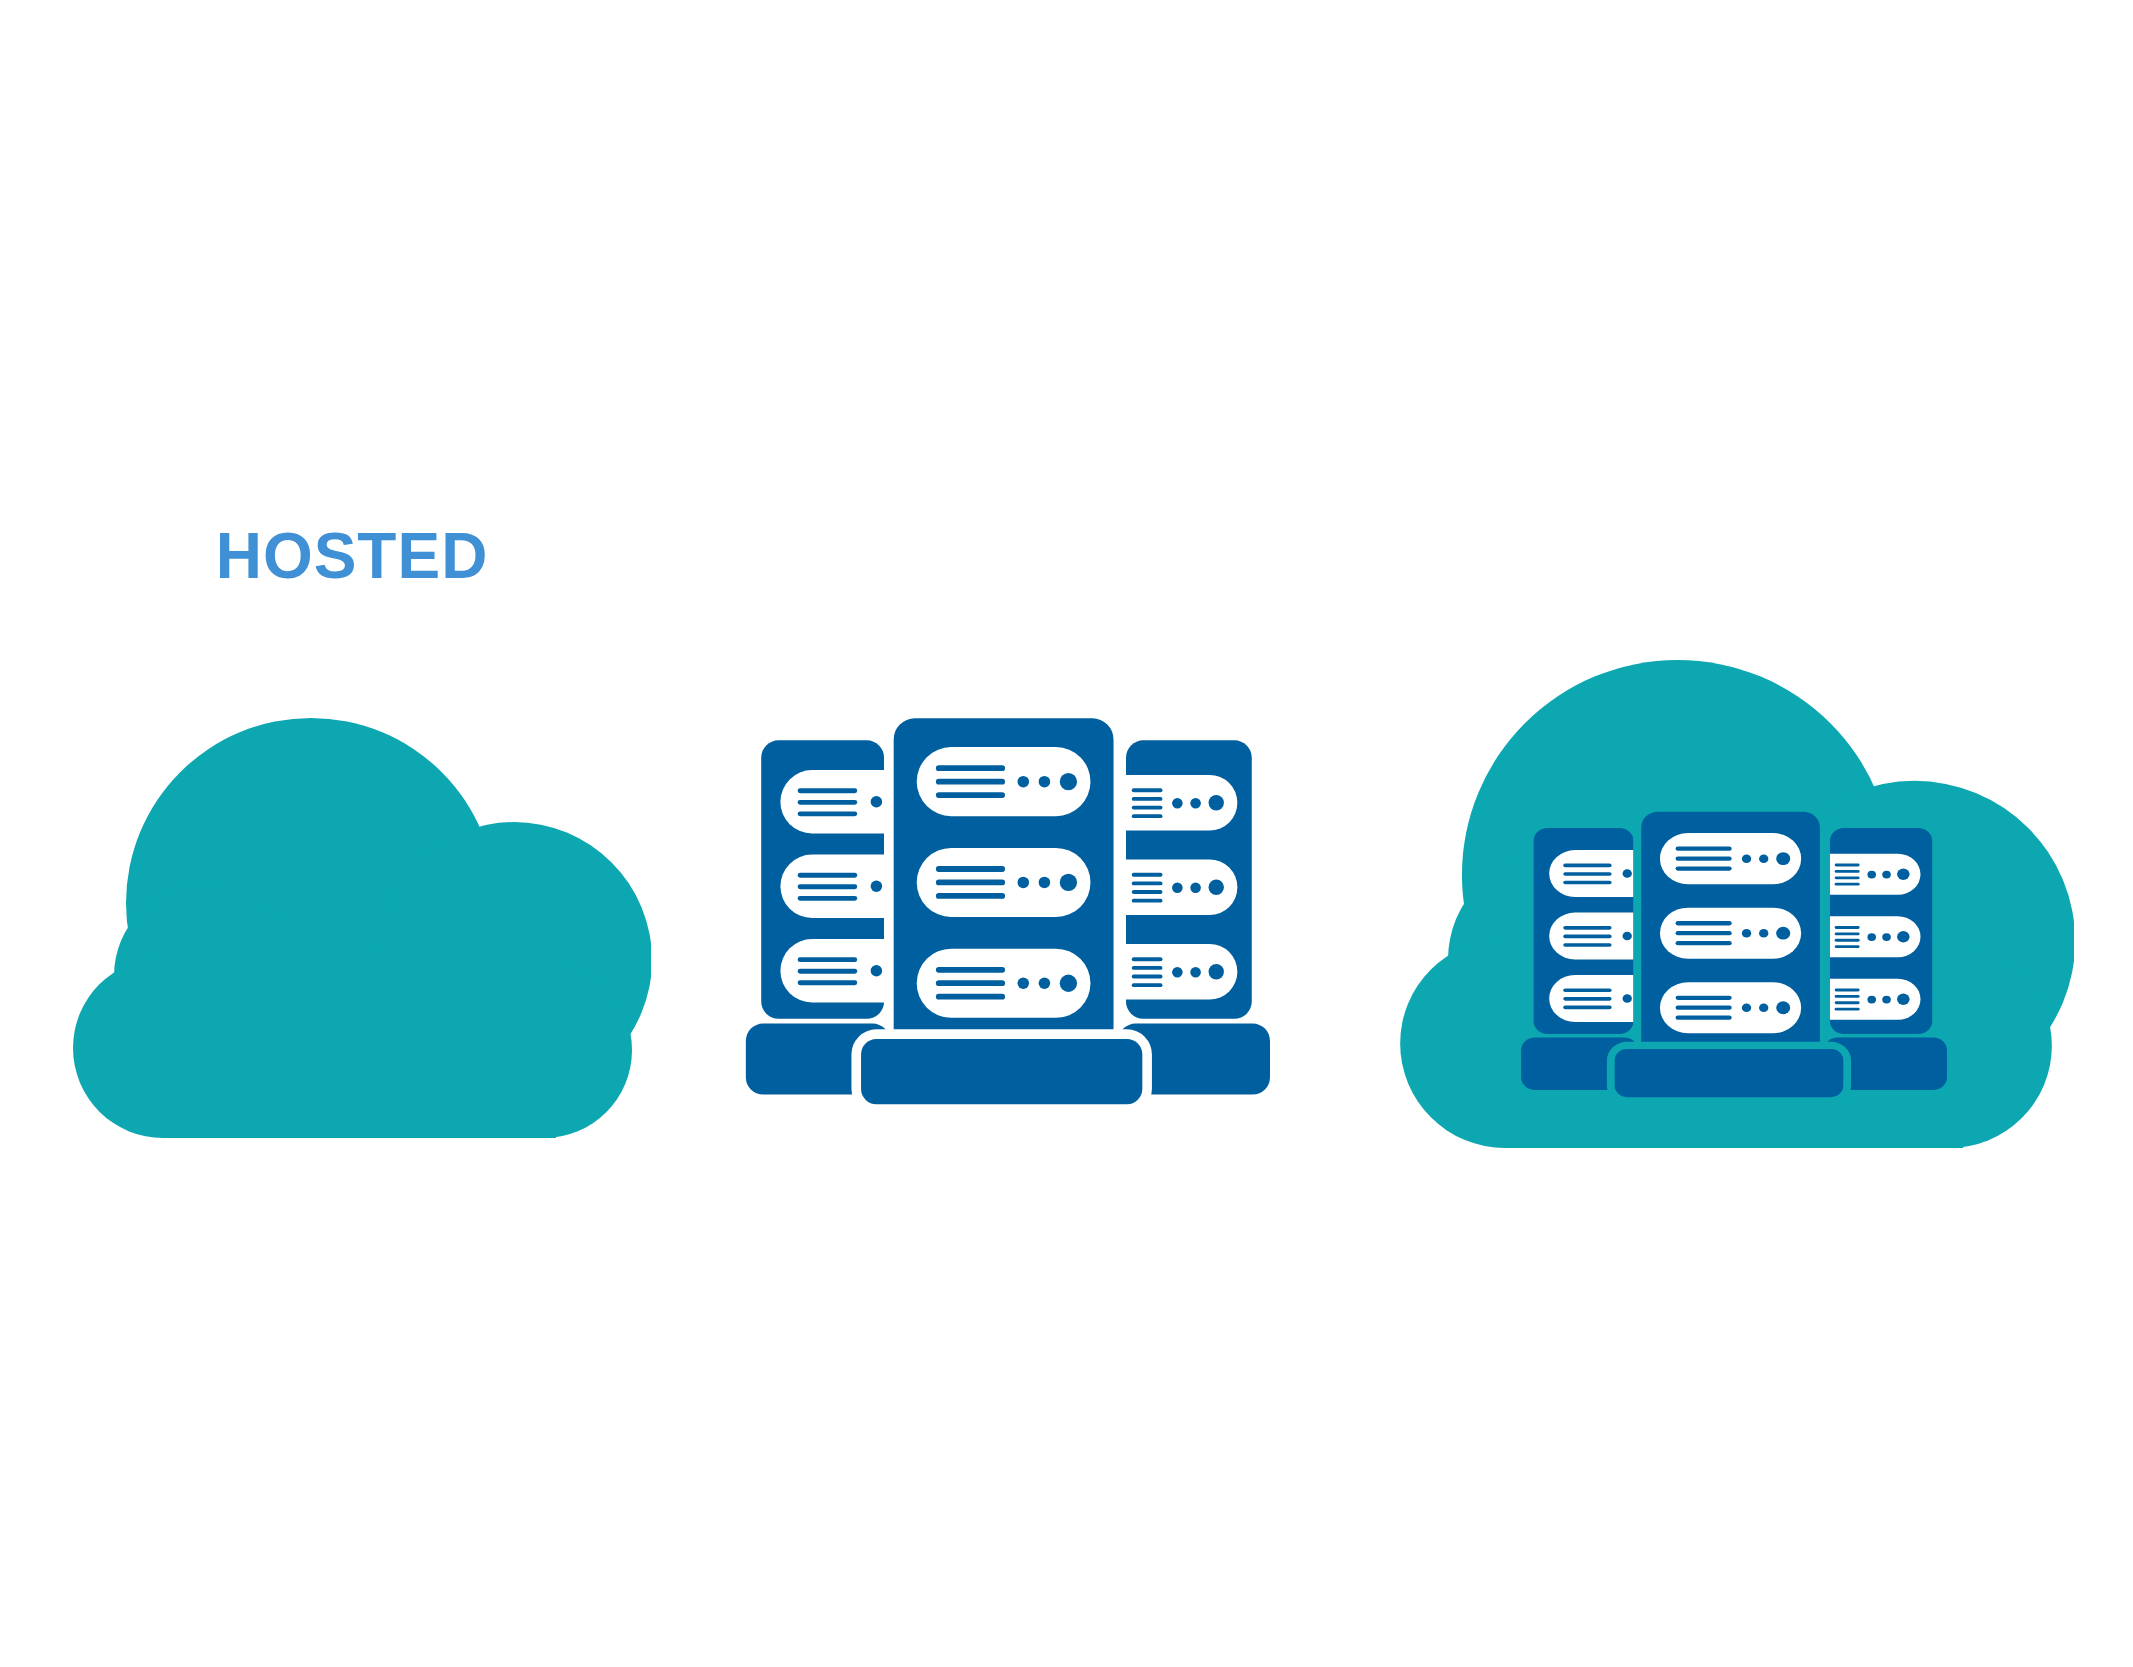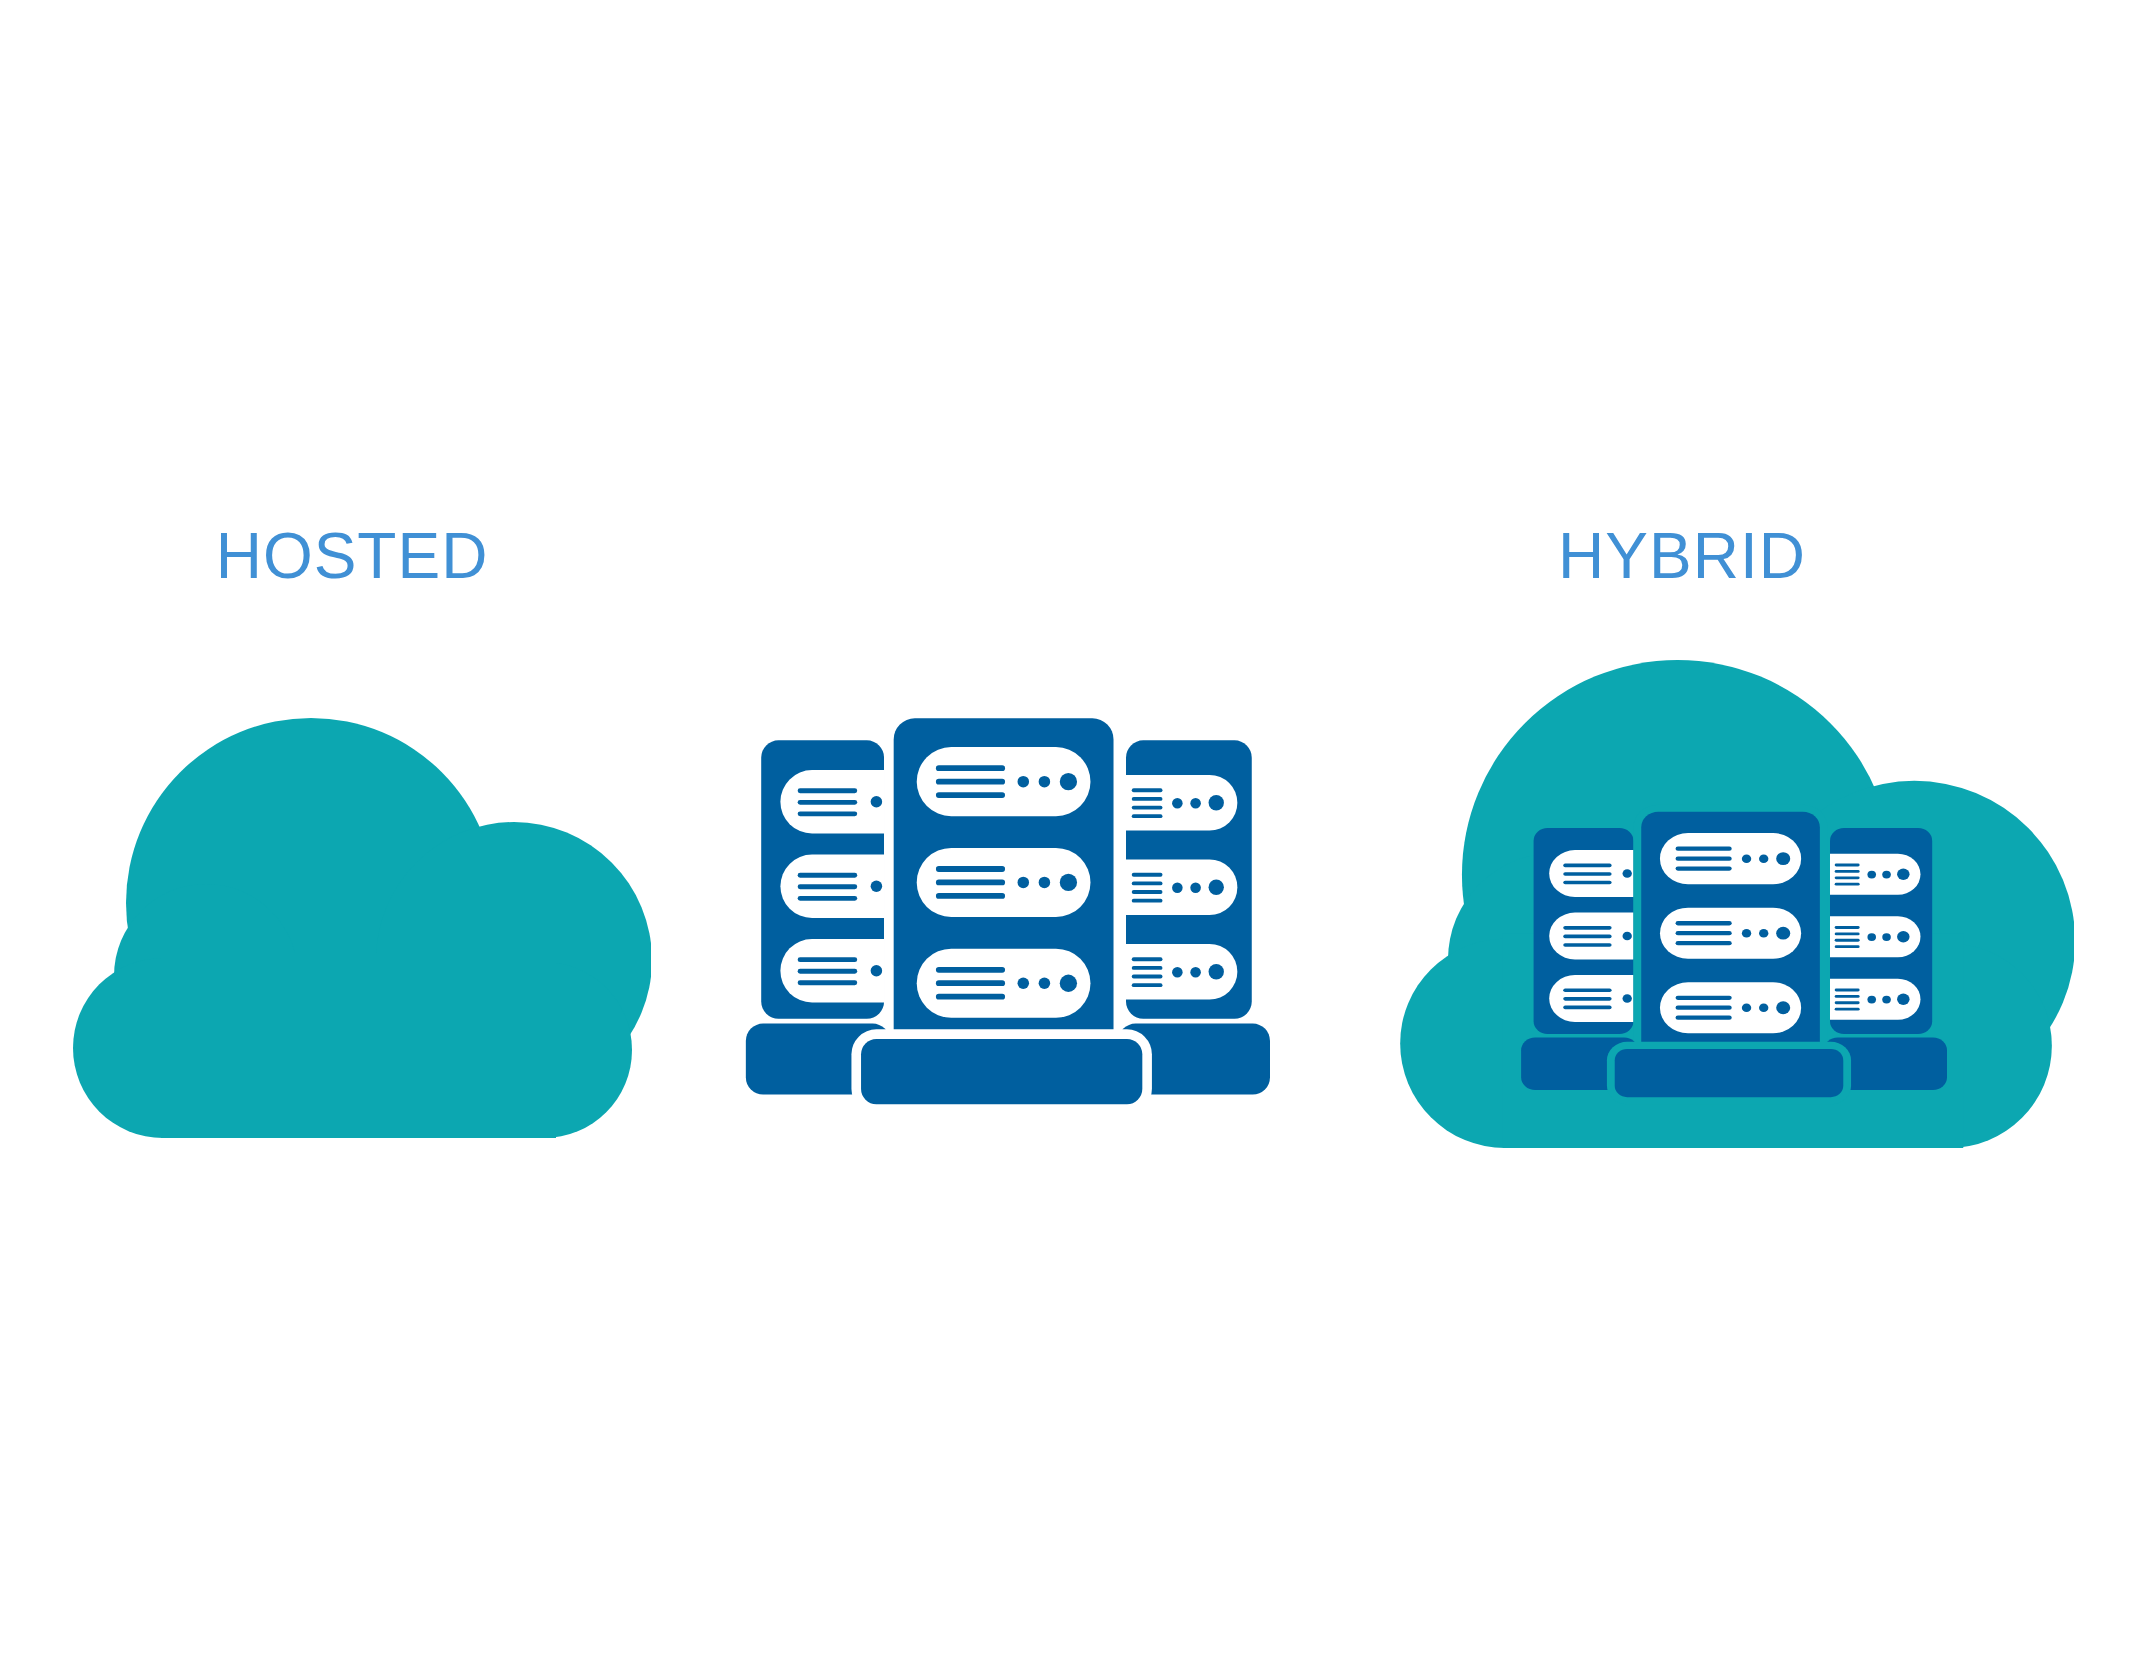--- a/index.html
+++ b/index.html
@@ -3,21 +3,21 @@
 <meta charset="utf-8">
 <style>
   html,body{margin:0;padding:0;background:#fff;}
   #canvas{
     position:relative;width:2133px;height:1667px;background:var(--bg,#fff);
     overflow:hidden;font-family:"Liberation Sans",sans-serif;
   }
   
   .col-label{
     position:absolute;top:524px;width:500px;text-align:center;
-    font-size:64px;font-weight:400;letter-spacing:1px;color:var(--label,#4090d5);
+    font-size:64px;font-weight:700;letter-spacing:1px;color:var(--label,#4090d5);
     line-height:1;
   }
   .lbl-hosted{left:102px;}
   .lbl-onprem{left:737px;}
   .lbl-hybrid{left:1432px;}
 
   
   .cloud{fill:var(--teal,#0ca7b1);}
   .cloud-hosted{position:absolute;left:66px;top:718px;}
   .hybrid-group{position:absolute;left:1392px;top:660px;width:682px;height:488px;}
@@ -66,21 +66,20 @@
     left:124px;top:352px;width:293px;height:68px;border-radius:16px;z-index:4;
     box-shadow:0 0 0 10px var(--gap,#fff);
   }
 </style>
 </head>
 <body>
 
 <div id="canvas">
 
   <div class="col-label lbl-hosted">HOSTED</div>
-  <div class="col-label lbl-hybrid">HYBRID</div>
 
   <svg class="cloud-hosted" width="585" height="420" viewBox="0 0 585 420" aria-hidden="true">
     <g class="cloud">
       <circle cx="245" cy="185" r="185"></circle>
       <circle cx="448" cy="242" r="138"></circle>
       <circle cx="140" cy="258" r="92"></circle>
       <circle cx="97" cy="330" r="90"></circle>
       <circle cx="478" cy="332" r="88"></circle>
       <rect x="95" y="235" width="395" height="185"></rect>
     </g>

